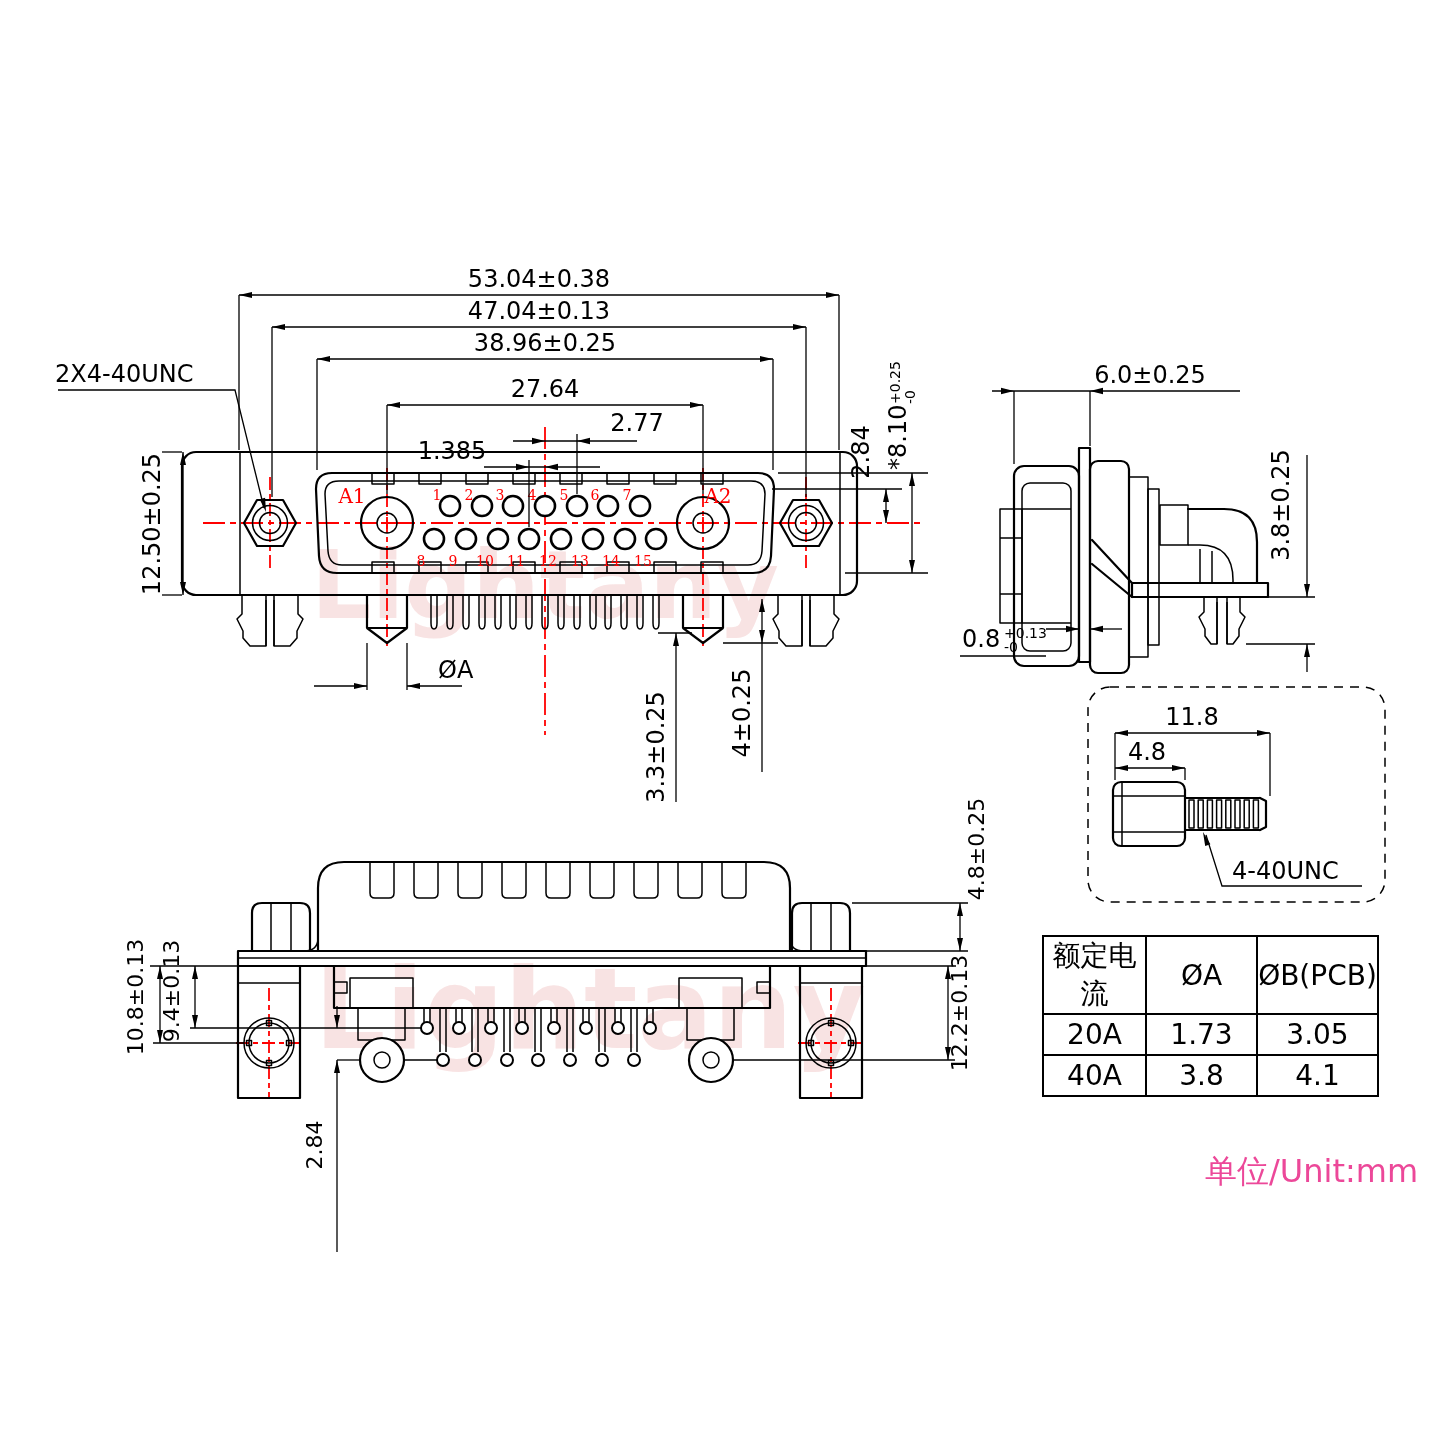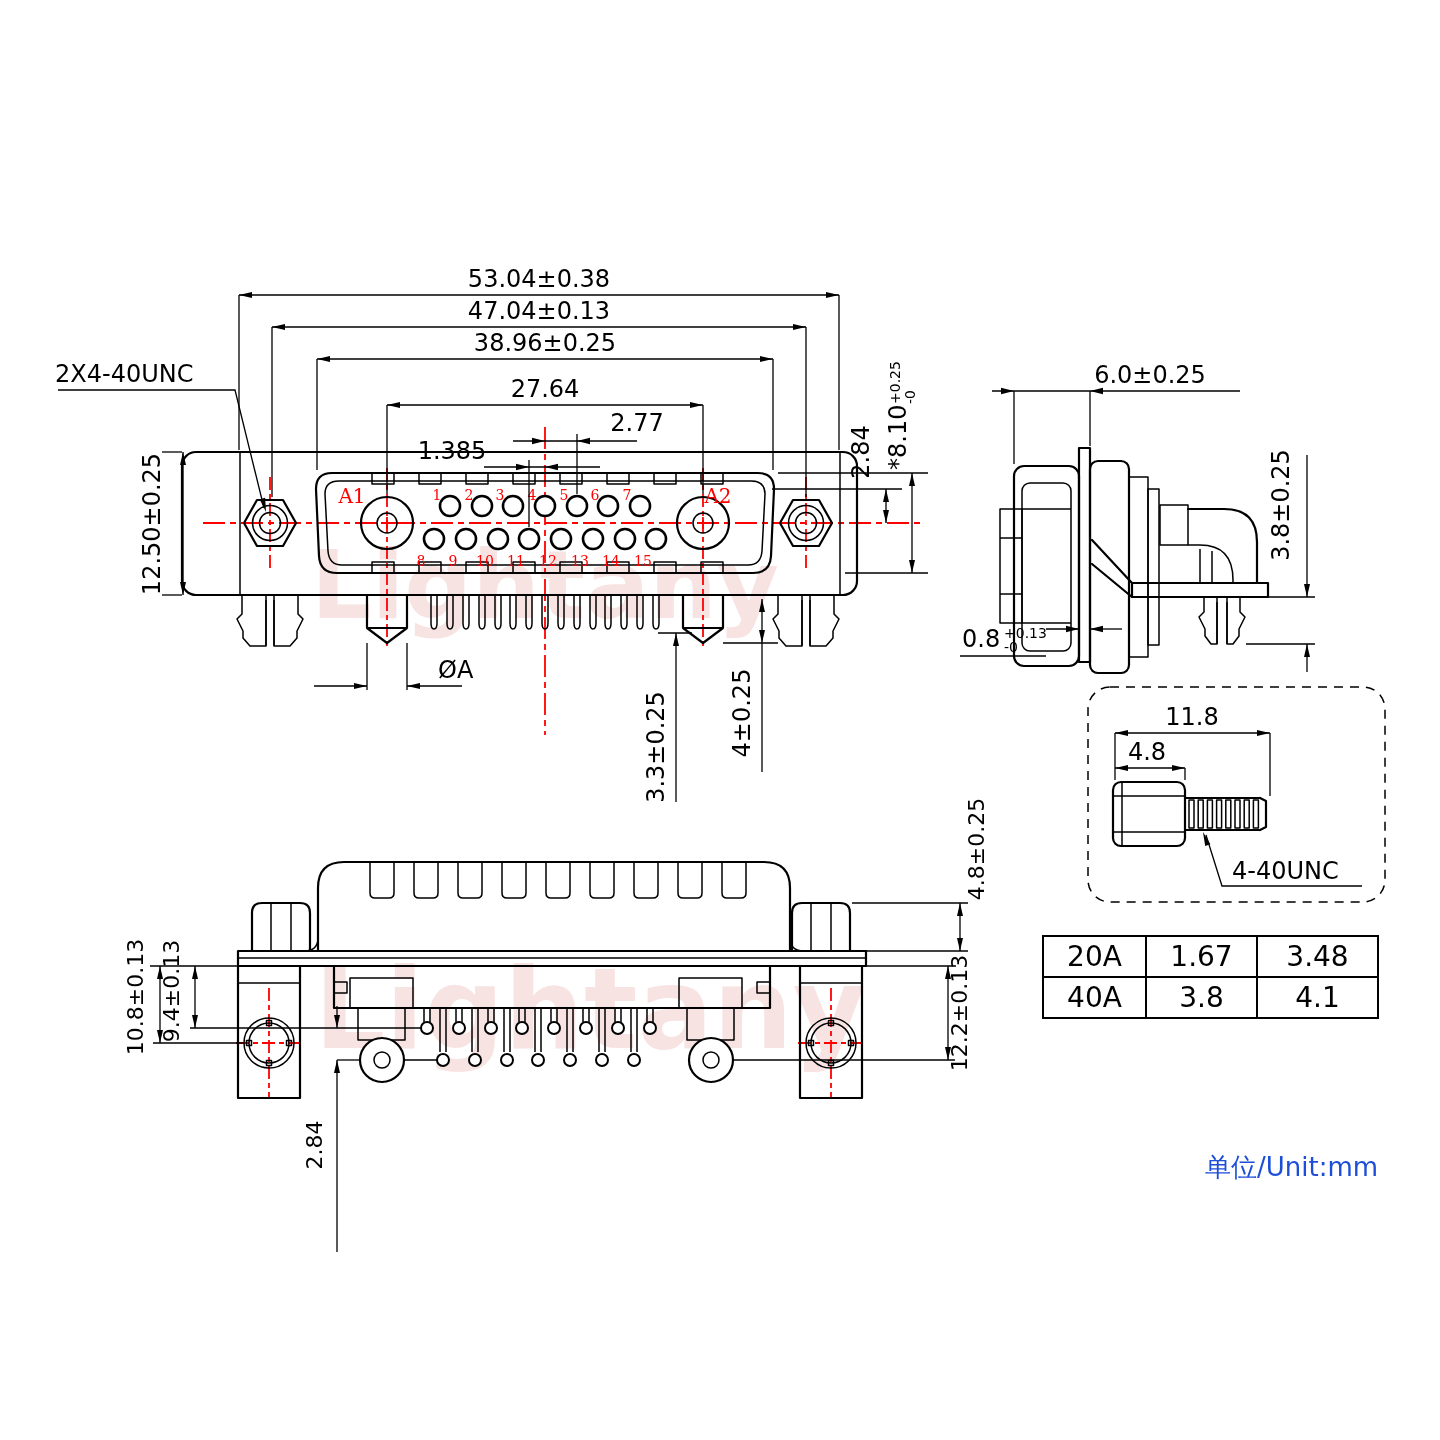--- a/index.html
+++ b/index.html
@@ -24,21 +24,21 @@
   .tol{font-size:14px;fill:#000}
   .rnum{font-size:14px;fill:#ff0000;font-family:"DejaVu Serif",serif}
   .rlab{font-size:20px;fill:#ff0000;font-family:"DejaVu Serif",serif}
   .wm{font-weight:bold;fill:#eeb6b6;opacity:.38;font-family:"DejaVu Sans",sans-serif}
   .mid{text-anchor:middle}
   
   #spec{position:absolute;left:1042px;top:935px;border-collapse:collapse}
   #spec td,#spec th{border:2.6px solid #000;font-weight:normal;text-align:center;
       font-size:28px;color:#000;padding:0;height:39px;font-family:"DejaVu Sans",sans-serif}
   #spec .c1{width:103px}#spec .c2{width:111px}#spec .c3{width:121px}
-  #unit{position:absolute;left:1205px;top:1150px;font-size:26px;color:#1d4ed8;
+  #unit{position:absolute;left:1205px;top:1150px;font-size:32px;color:#ec4899;
         font-family:"DejaVu Sans",sans-serif}
 </style>
 </head>
 <body>
 
 <div id="stage">
 <svg width="1440" height="1440" viewBox="0 0 1440 1440">
   <defs>
     <marker id="ar" markerWidth="14" markerHeight="8" refX="13" refY="3.4" orient="auto-start-reverse" markerUnits="userSpaceOnUse">
       <path d="M0,0.4 L13,3.4 L0,6.4 Z" fill="#000"></path>
@@ -483,24 +483,29 @@
   </g>
 </svg>
 
 <table id="spec">
   <colgroup>
         <col class="c1">
         <col class="c2">
         <col class="c3">
       </colgroup>
   <tbody>
+        <tr>
+    <th>额定电流</th>
+    <th>ØA</th>
+    <th>ØB(PCB)</th>
+  </tr>
   <tr>
     <td>20A</td>
-    <td>1.67</td>
-    <td>3.48</td>
+    <td>1.73</td>
+    <td>3.05</td>
   </tr>
   <tr>
     <td>40A</td>
     <td>3.8</td>
     <td>4.1</td>
   </tr>
 </tbody>
     </table>
 <div id="unit">单位/Unit:mm</div>
 </div>

